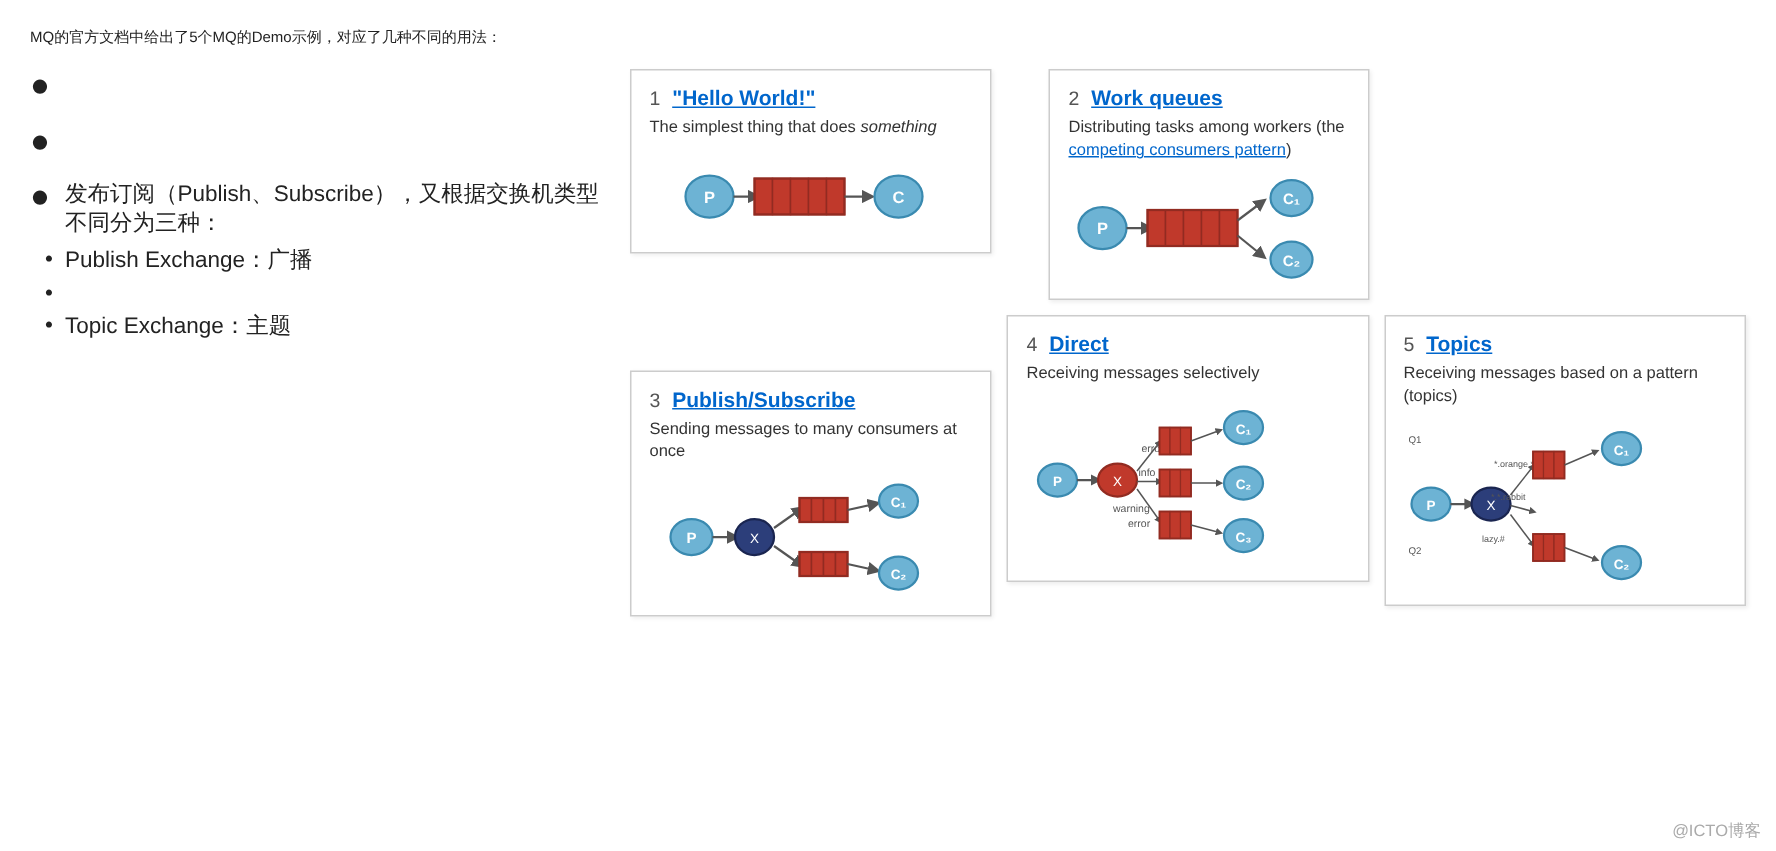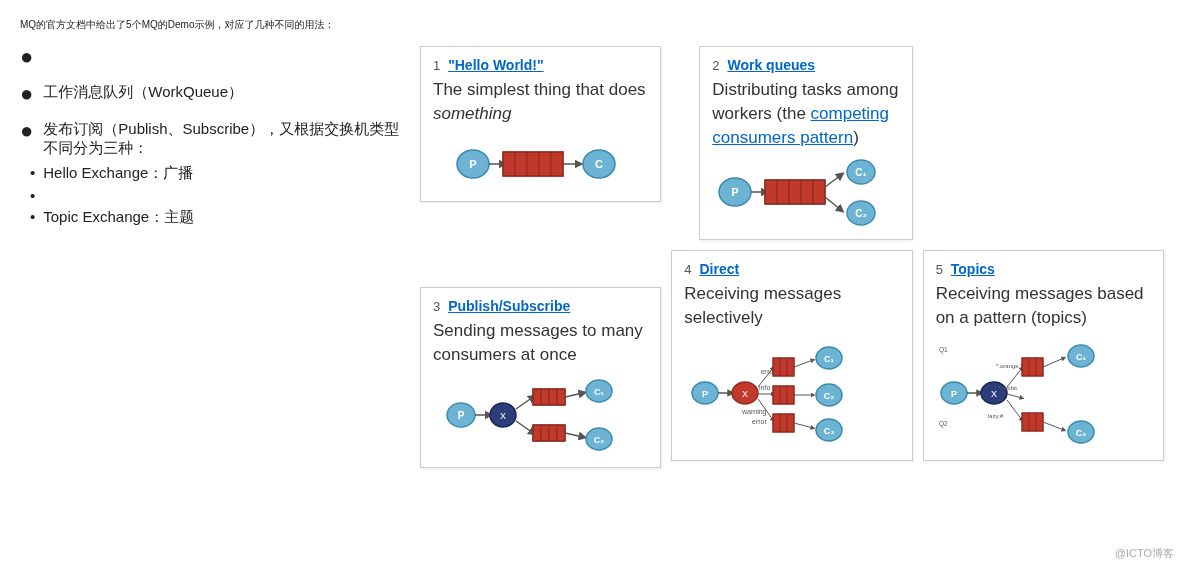--- a/index.html
+++ b/index.html
@@ -96,21 +96,21 @@
 
     .card-title {
       font-size: 14px;
       color: #0066cc;
       text-decoration: underline;
       font-weight: bold;
       cursor: pointer;
     }
 
     .card-desc {
-      font-size: 17px;
+      font-size: 11px;
       color: #333;
       margin-top: 5px;
       line-height: 1.4;
     }
 
     .card-desc em {
       font-style: italic;
     }
 
     
@@ -143,32 +143,31 @@
 
   <div class="left-col">
     <ul class="bullet-list">
 
       <li>
         <span class="bullet-dot">●</span>
       </li>
 
       <li>
         <span class="bullet-dot">●</span>
-        <span>工作消息队列（WorkQueue）</span>
       </li>
 
       <li style="flex-direction: column; padding-left: 0;">
         <div style="display:flex; align-items:flex-start;">
           <span class="bullet-dot">●</span>
           <span>发布订阅（Publish、Subscribe），又根据交换机类型不同分为三种：</span>
         </div>
         <ul class="sub-list">
           <li>
             <span class="sub-dot">•</span>
-            <span>Hello Exchange：广播</span>
+            <span>Publish Exchange：广播</span>
           </li>
           <li>
             <span class="sub-dot">•</span>
           </li>
           <li>
             <span class="sub-dot">•</span>
             <span>Topic Exchange：主题</span>
           </li>
         </ul>
       </li>

